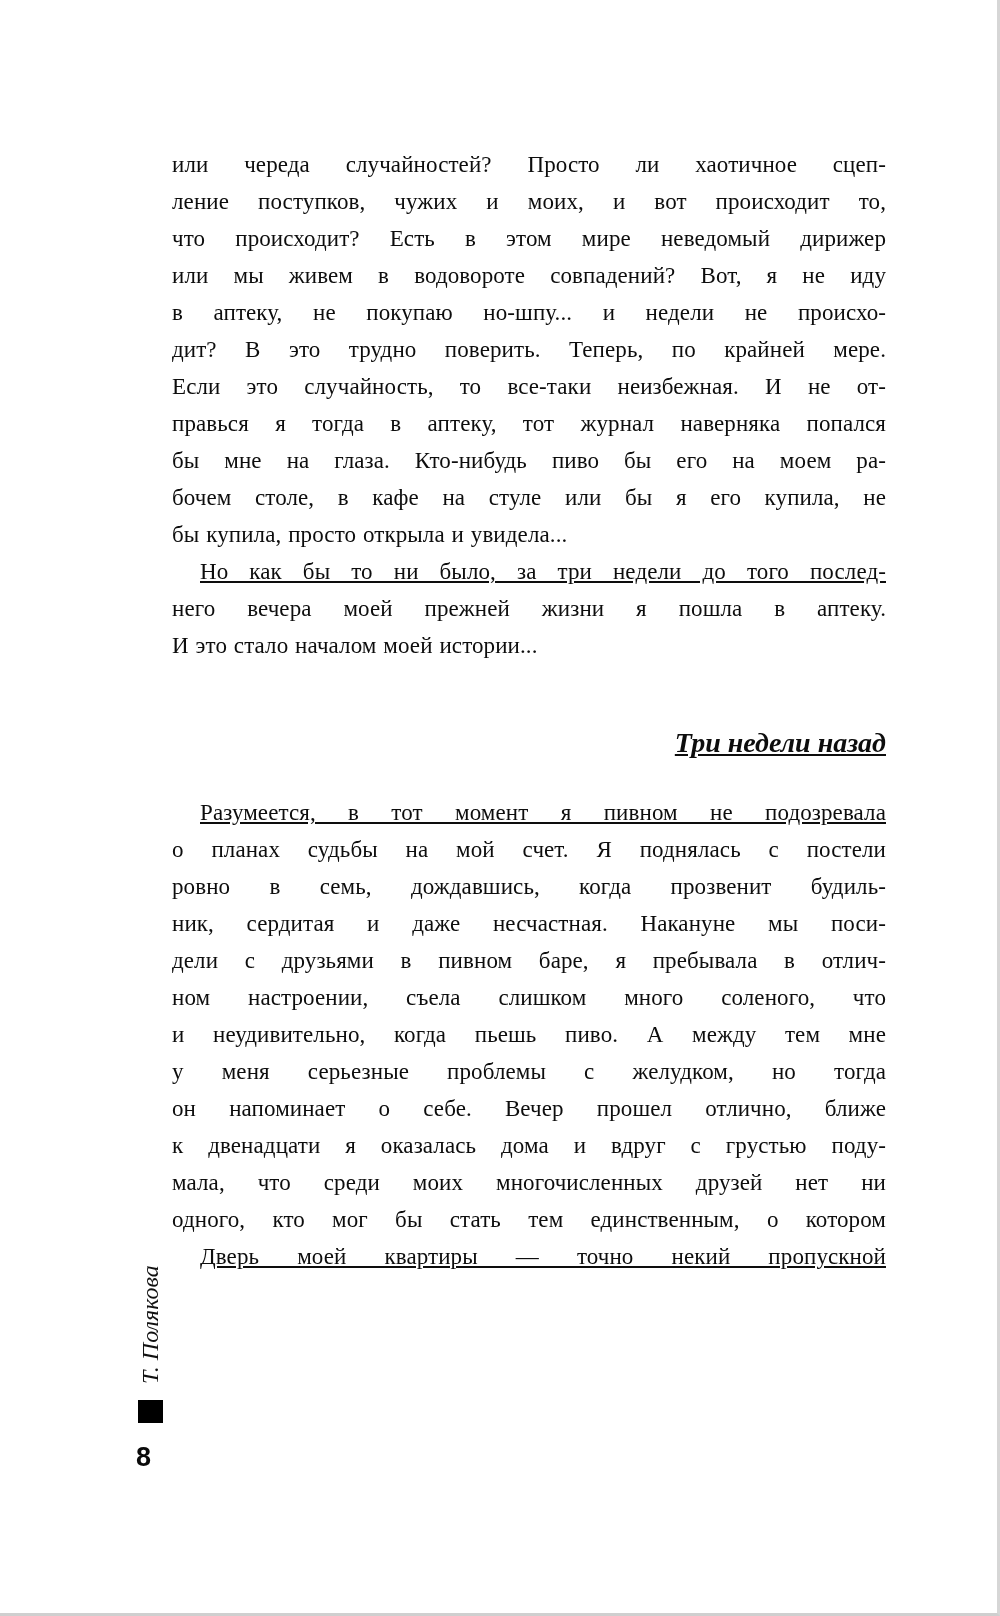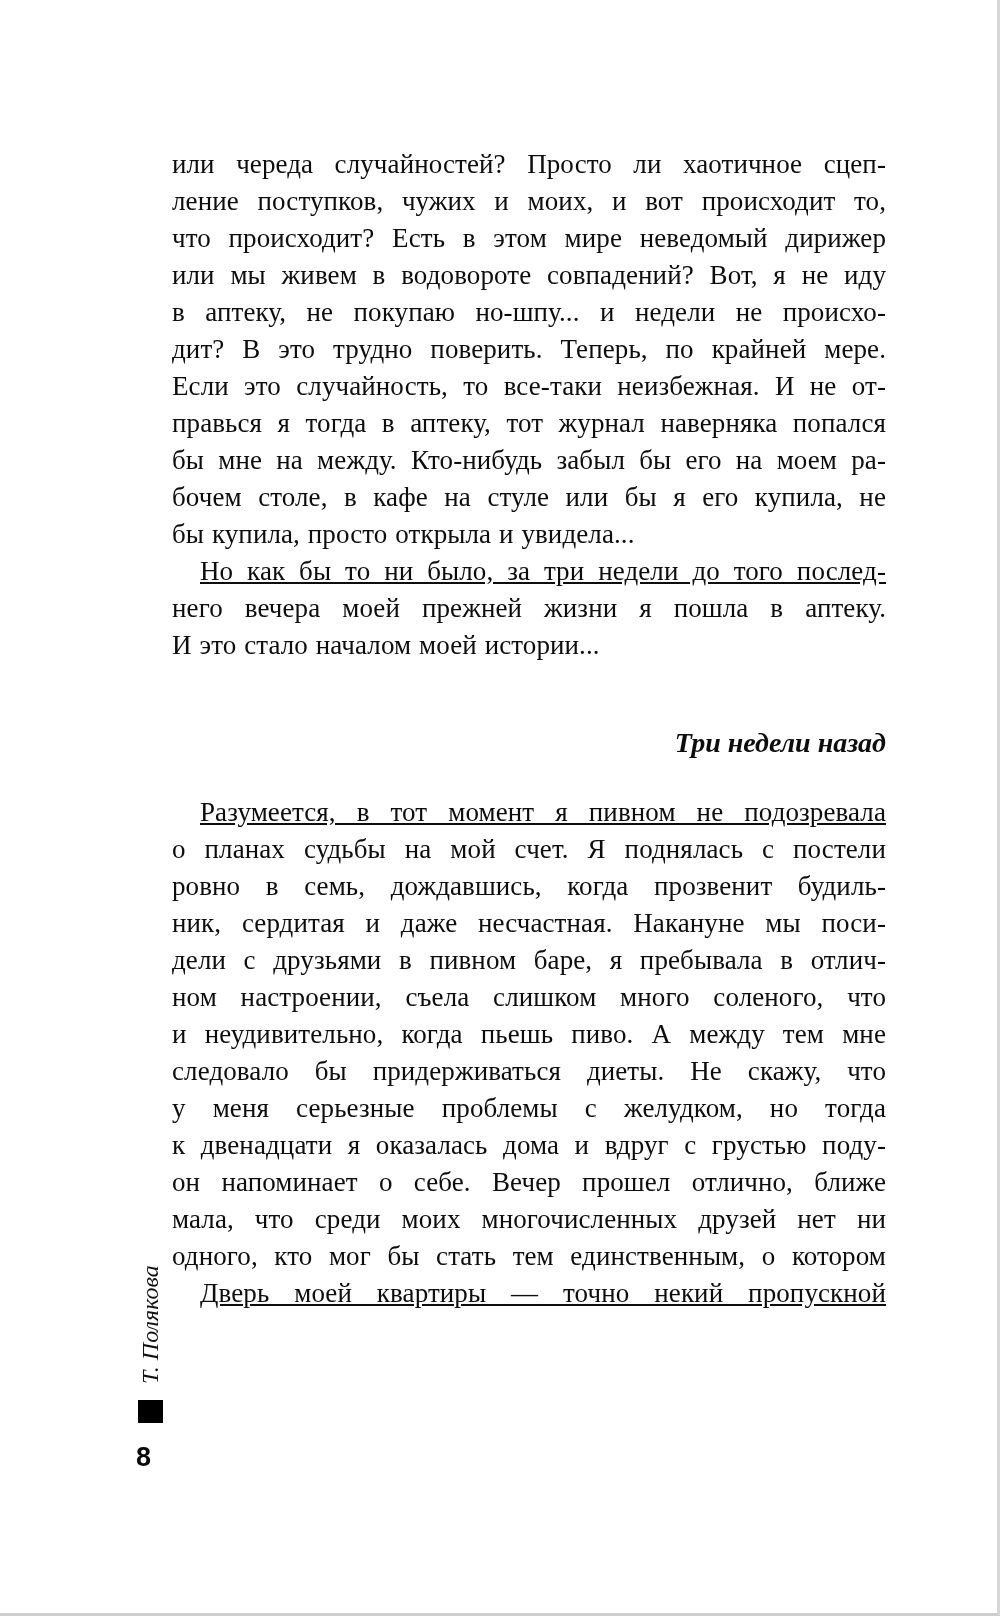--- a/index.html
+++ b/index.html
@@ -18,36 +18,37 @@
   .text-column {
     position: absolute;
     left: 172px;
     top: 146px;
     width: 714px;
   }
   .para { margin: 0; padding: 0; }
   .line {
     height: 37px;
     line-height: 37px;
-    font-size: 27px;
+    font-size: 23px;
     text-align: justify;
     text-align-last: justify;
     letter-spacing: 0.1px;
     word-spacing: 1px;
   }
   .line.first { text-indent: 28px; text-decoration: underline; }
   .line.last { text-align-last: left; }
   .heading {
     height: 37px;
     line-height: 37px;
     margin: 60px 0 33px 0;
     font-size: 28px;
     font-weight: bold;
     font-style: italic;
     text-align: right;
+    text-decoration: underline;
   }
   .author-vertical {
     position: absolute;
     left: 134px;
     top: 1384px;
     transform: rotate(-90deg);
     transform-origin: 0 0;
     font-style: italic;
     font-size: 24px;
     line-height: 32px;
@@ -81,42 +82,41 @@
   <div class="text-column">
       <div class="para">
         <div class="line">или череда случайностей? Просто ли хаотичное сцеп-</div>
         <div class="line">ление поступков, чужих и моих, и вот происходит то,</div>
         <div class="line">что происходит? Есть в этом мире неведомый дирижер</div>
         <div class="line">или мы живем в водовороте совпадений? Вот, я не иду</div>
         <div class="line">в аптеку, не покупаю но-шпу... и недели не происхо-</div>
         <div class="line">дит? В это трудно поверить. Теперь, по крайней мере.</div>
         <div class="line">Если это случайность, то все-таки неизбежная. И не от-</div>
         <div class="line">правься я тогда в аптеку, тот журнал наверняка попался</div>
-        <div class="line">бы мне на между. Кто-нибудь забыл бы его на моем ра-</div>
+        <div class="line">бы мне на глаза. Кто-нибудь пиво бы его на моем ра-</div>
         <div class="line">бочем столе, в кафе на стуле или бы я его купила, не</div>
         <div class="line last">бы купила, просто открыла и увидела...</div>
       </div>
       <div class="para">
         <div class="line first">Но как бы то ни было, за три недели до того послед-</div>
         <div class="line">него вечера моей прежней жизни я пошла в аптеку.</div>
         <div class="line last">И это стало началом моей истории...</div>
       </div>
       <div class="heading">Три недели назад</div>
       <div class="para">
         <div class="line first">Разумеется, в тот момент я пивном не подозревала</div>
         <div class="line">о планах судьбы на мой счет. Я поднялась с постели</div>
         <div class="line">ровно в семь, дождавшись, когда прозвенит будиль-</div>
         <div class="line">ник, сердитая и даже несчастная. Накануне мы поси-</div>
         <div class="line">дели с друзьями в пивном баре, я пребывала в отлич-</div>
         <div class="line">ном настроении, съела слишком много соленого, что</div>
         <div class="line">и неудивительно, когда пьешь пиво. А между тем мне</div>
-        <div class="line">следовало бы придерживаться диеты. Не скажу, что</div>
         <div class="line">у меня серьезные проблемы с желудком, но тогда</div>
+        <div class="line">он напоминает о себе. Вечер прошел отлично, ближе</div>
         <div class="line">к двенадцати я оказалась дома и вдруг с грустью поду-</div>
-        <div class="line">он напоминает о себе. Вечер прошел отлично, ближе</div>
         <div class="line">мала, что среди моих многочисленных друзей нет ни</div>
         <div class="line">одного, кто мог бы стать тем единственным, о котором</div>
       </div>
       <div class="para">
         <div class="line first">Дверь моей квартиры — точно некий пропускной</div>
       </div>
     </div>
 
   <div class="author-vertical">Т. Полякова</div>
 

